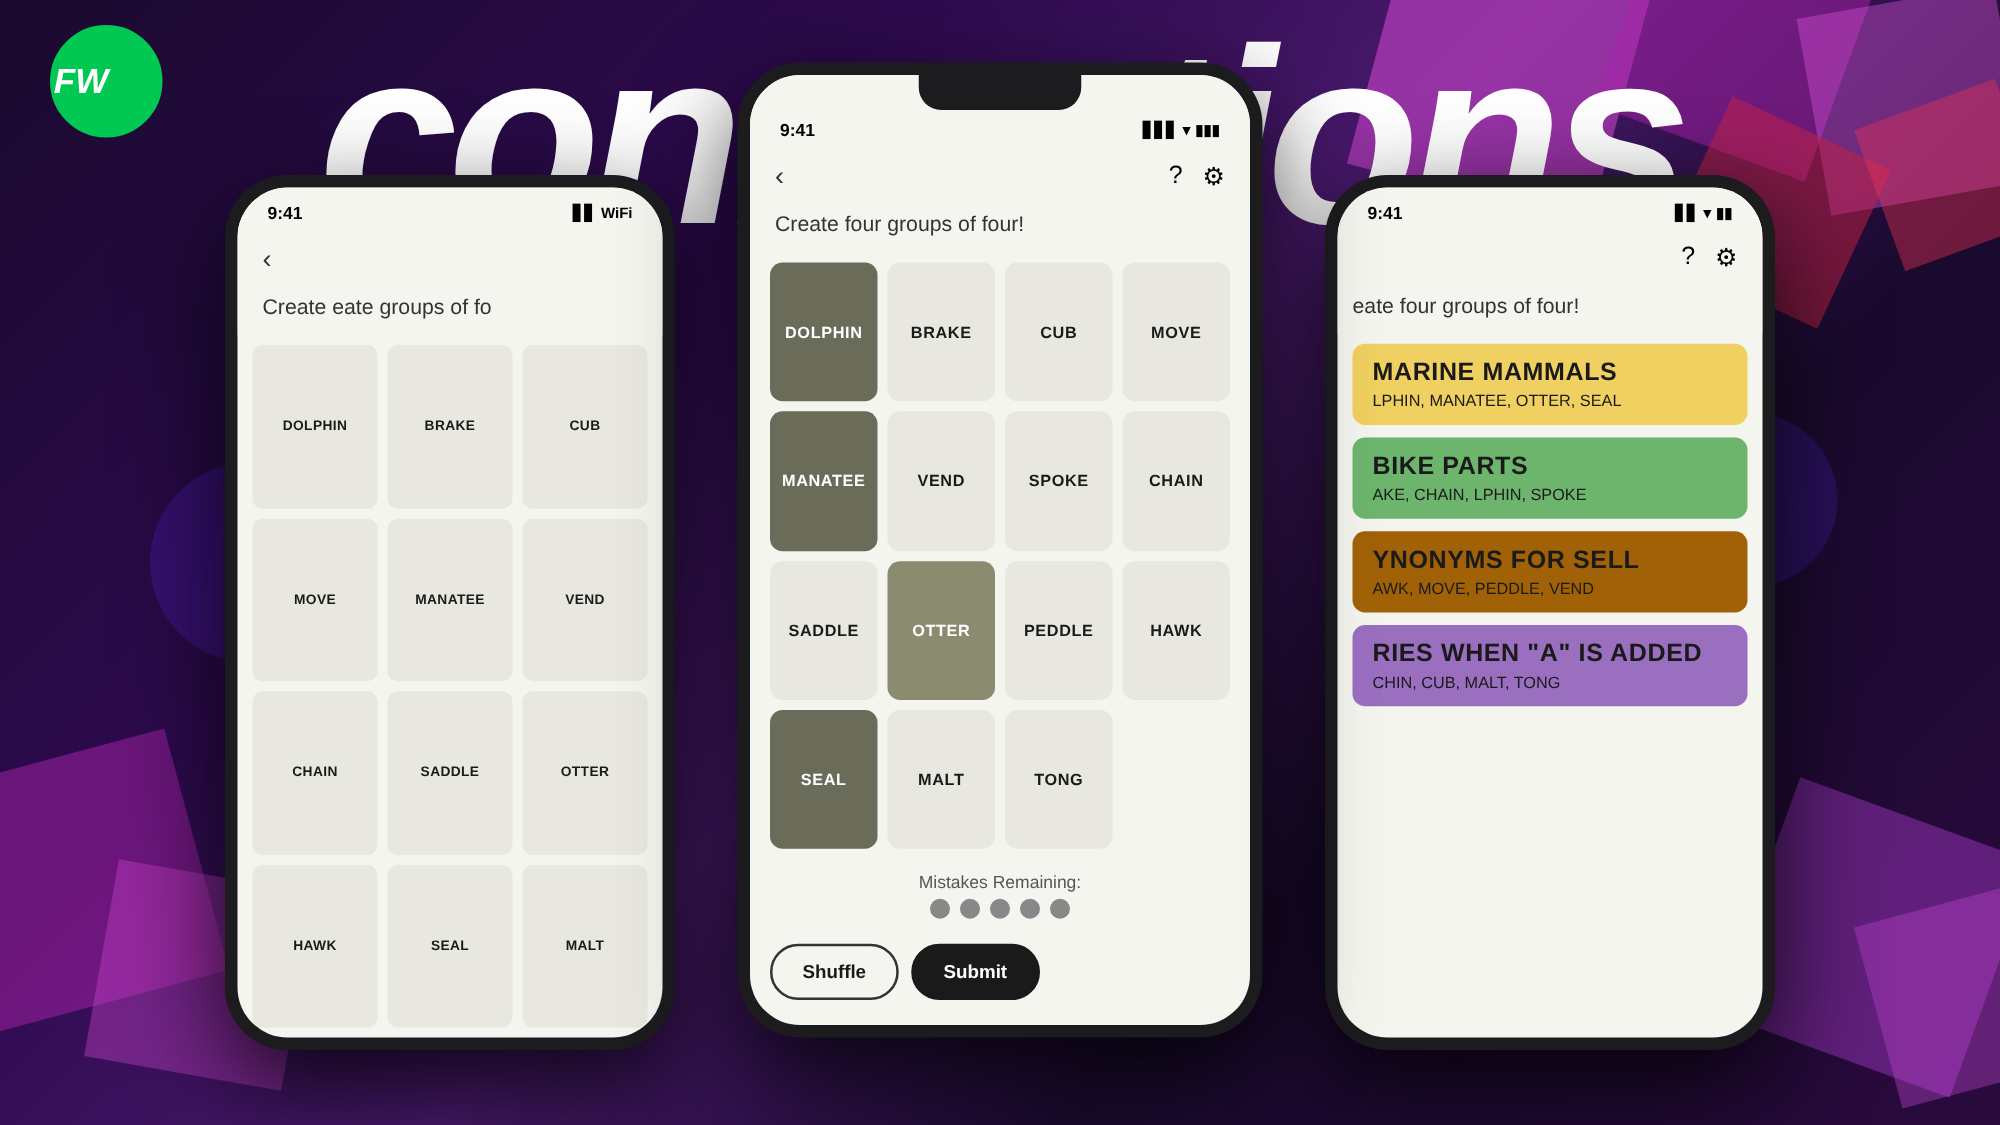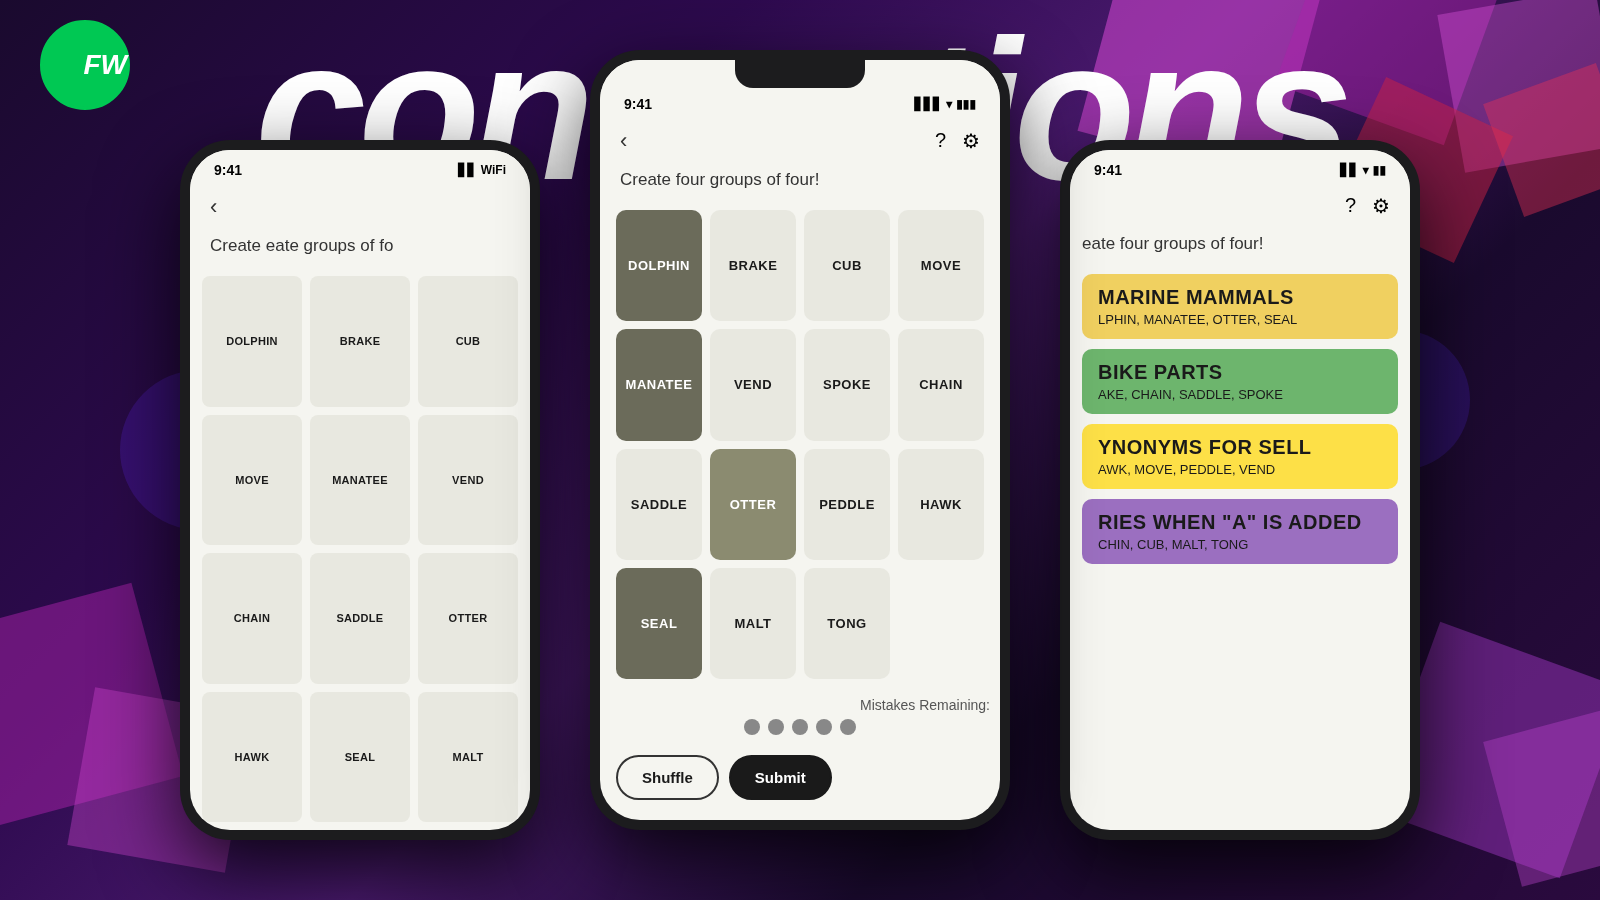--- a/index.html
+++ b/index.html
@@ -24,21 +24,21 @@
     .fw-logo {
       position: absolute;
       top: 20px;
       left: 40px;
       width: 90px;
       height: 90px;
       background: #00c853;
       border-radius: 50%;
       display: flex;
       align-items: center;
-      justify-content: flex-end;
+      justify-content: flex-start;
       z-index: 10;
       border: 3px solid #00c853;
     }
     .fw-logo-text {
       color: white;
       font-weight: 900;
       font-size: 28px;
       font-style: italic;
     }
 
@@ -181,21 +181,21 @@
       color: white;
     }
 
     .word-cell.selected-medium {
       background: #8b8b70;
       color: white;
     }
 
     
     .mistakes-section {
-      text-align: right;
+      text-align: center;
       padding: 10px;
       font-size: 14px;
       color: #555;
     }
 
     .mistake-dots {
       display: flex;
       gap: 8px;
       justify-content: center;
       margin-top: 6px;
@@ -246,21 +246,21 @@
 
     .result-card.yellow {
       background: #f0d060;
     }
 
     .result-card.green {
       background: #6db56d;
     }
 
     .result-card.blue {
-      background: #fde047;
+      background: #a16207;
     }
 
     .result-card.purple {
       background: #9b6fc0;
     }
 
     .result-card-title {
       font-weight: 900;
       font-size: 20px;
       color: #1a1a1a;
@@ -479,21 +479,21 @@
       <span>eate four groups of four!</span>
     </div>
 
     <div class="results-screen">
       <div class="result-card yellow">
         <div class="result-card-title">MARINE MAMMALS</div>
         <div class="result-card-words">LPHIN, MANATEE, OTTER, SEAL</div>
       </div>
       <div class="result-card green">
         <div class="result-card-title">BIKE PARTS</div>
-        <div class="result-card-words">AKE, CHAIN, SADDLE, SPOKE</div>
+        <div class="result-card-words">AKE, CHAIN, LPHIN, SPOKE</div>
       </div>
       <div class="result-card blue">
         <div class="result-card-title">YNONYMS FOR SELL</div>
         <div class="result-card-words">AWK, MOVE, PEDDLE, VEND</div>
       </div>
       <div class="result-card purple">
         <div class="result-card-title">RIES WHEN "A" IS ADDED</div>
         <div class="result-card-words">CHIN, CUB, MALT, TONG</div>
       </div>
     </div>

